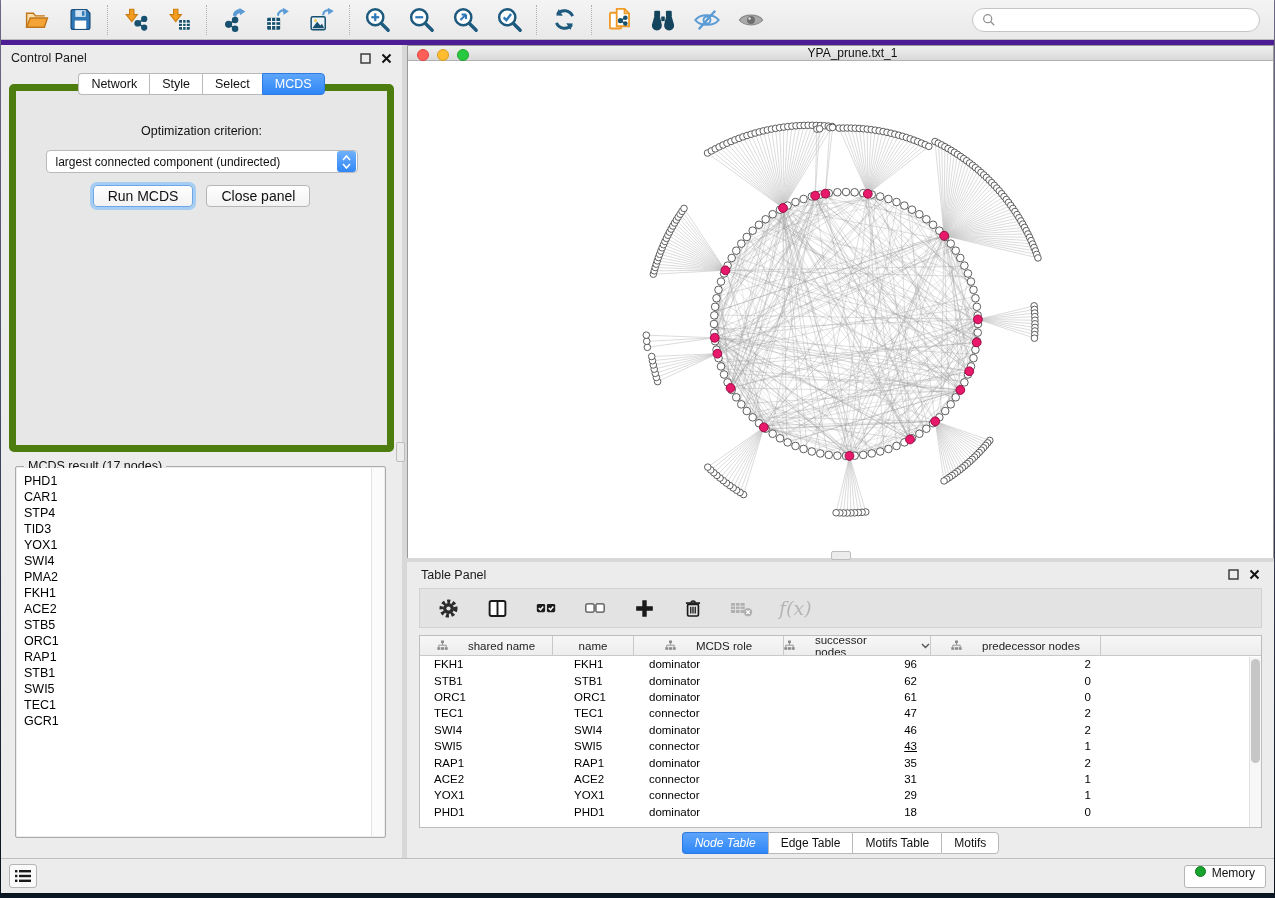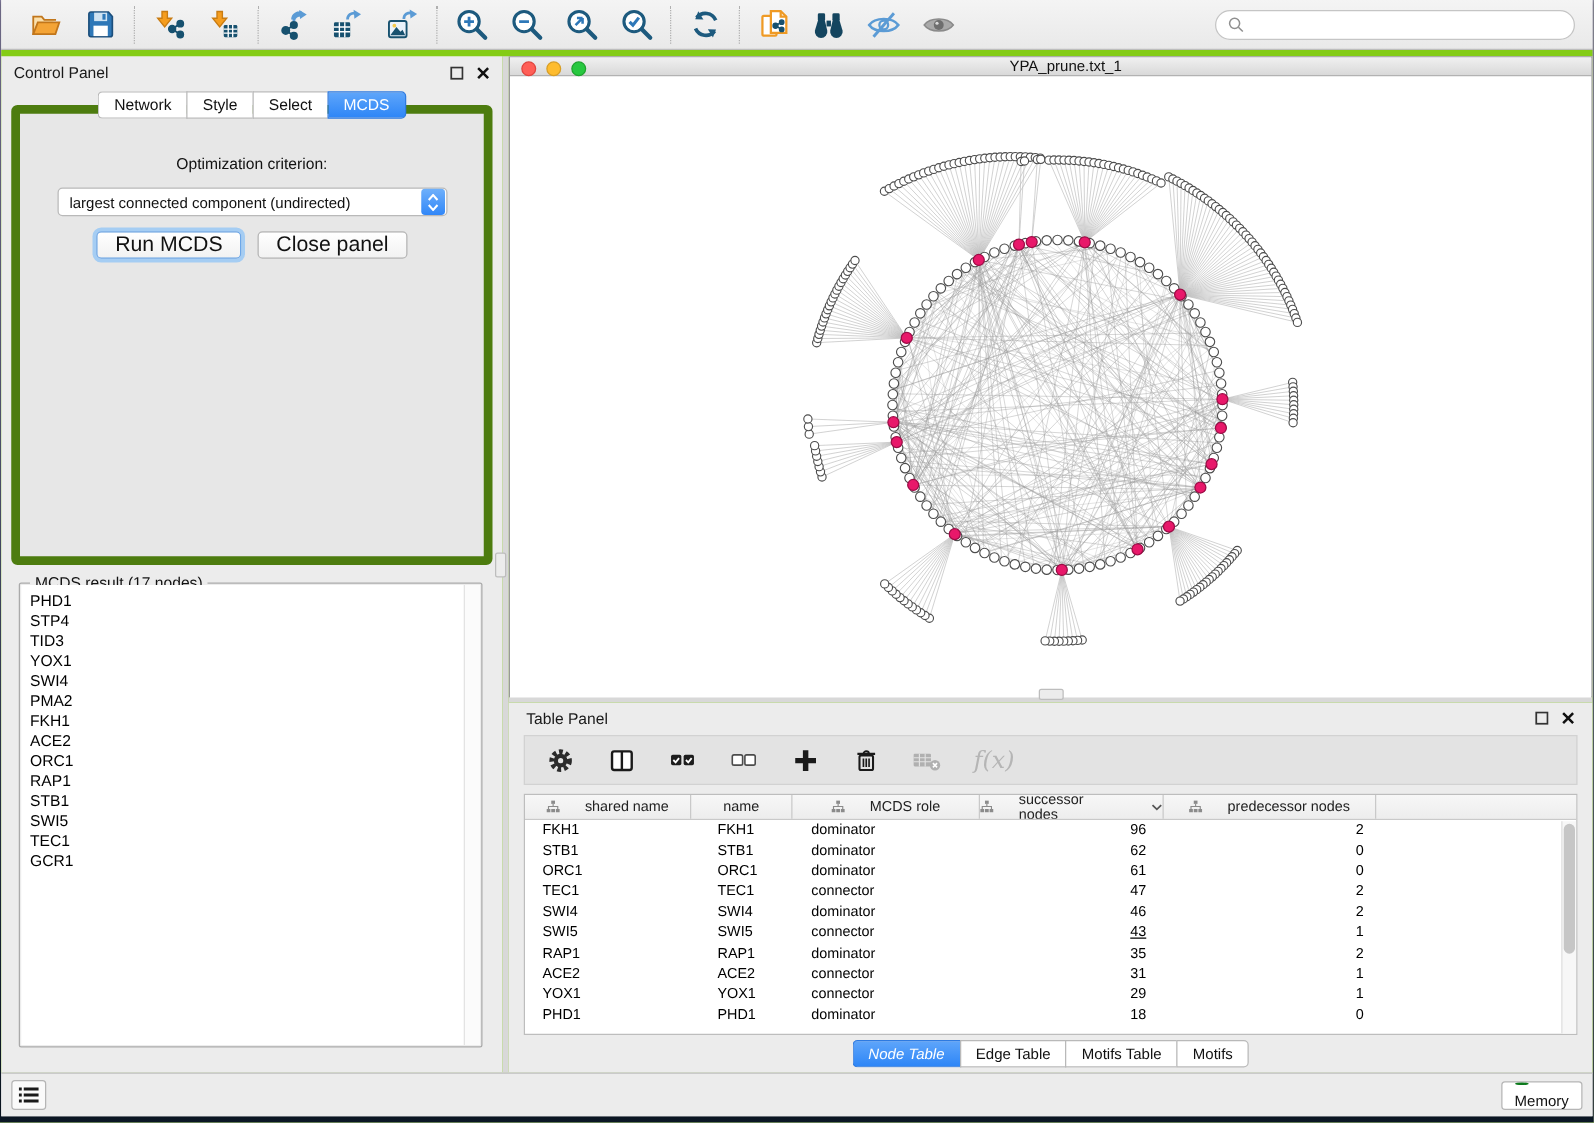--- a/index.html
+++ b/index.html
@@ -15,21 +15,21 @@
     background:linear-gradient(#f4f4f4,#e9e9e9); border-bottom:1px solid #bdbdbd; }
   .tb-group { display:flex; align-items:center; gap:16px; padding:0 13px; }
   .tb-sep { width:0; height:30px; border-left:1px dotted #b0b0b0; }
   .tb-btn { width:28px; height:28px; display:flex; align-items:center; justify-content:center; cursor:default; }
   .search { margin-left:auto; margin-right:6px; width:288px; height:24px;
     border:1px solid #c5c5c5; border-radius:13px; background:#fff;
     display:flex; align-items:center; padding:0 9px; gap:6px; }
   .search input { border:none; outline:none; flex:1; font-size:12px; background:transparent; }
 
   
-  .main { position:absolute; top:40px; bottom:35px; left:0; right:0; background:#84cc16; }
+  .main { position:absolute; top:40px; bottom:35px; left:0; right:0; background:#4c1d95; }
   .control-panel { position:absolute; left:0; top:5px; bottom:0; width:401px; background:#ececec; }
   .v-splitter { position:absolute; left:401px; top:5px; bottom:0; width:5px; background:#d8d8d8; }
   .v-splitter .grip { position:absolute; left:-6px; top:50%; margin-top:-10px; width:9px; height:20px;
     background:#ececec; border:1px solid #bdbdbd; border-radius:2px; }
   .right { position:absolute; left:406px; right:0; top:5px; bottom:0; display:flex; flex-direction:column; }
 
   
   .cp-header { height:26px; display:flex; align-items:center; padding:0 10px; font-size:12.5px; color:#1a1a1a; }
   .win-ctrls { margin-left:auto; display:flex; gap:10px; align-items:center; }
   .tab-row { display:flex; justify-content:center; margin-top:2px; position:relative; z-index:2; }
@@ -40,21 +40,21 @@
   .cp-content { margin:-11px 8px 0; padding-top:11px; height:368px;
     background:#e7e7e7; border:7px solid #4d7c0f; border-radius:5px; }
   .opt-label { text-align:center; margin-top:22px; font-size:12.5px; color:#111; }
   .dropdown { margin:12px auto 0; width:312px; height:23px; background:#fff;
     border:1px solid #b9b9b9; border-radius:4px; display:flex; align-items:center; position:relative; }
   .dropdown .dd-text { flex:1; font-size:12px; padding-left:9px; color:#111; white-space:nowrap; }
   .dd-stepper { width:19px; height:21px; margin-right:1px; border-radius:3px;
     background:linear-gradient(#6fb0fb,#3187f8); display:flex; flex-direction:column;
     align-items:center; justify-content:center; gap:2px; }
   .btn-row { display:flex; justify-content:center; gap:13px; margin-top:12px; }
-  .mac-btn { height:22px; padding:0 14px; font-size:17px; background:linear-gradient(#ffffff,#f2f2f2);
+  .mac-btn { height:22px; padding:0 14px; font-size:14px; background:linear-gradient(#ffffff,#f2f2f2);
     border:1px solid #b6b6b6; border-radius:4px; color:#111; }
   .mac-btn.focused { box-shadow:0 0 0 3px #a5cdf3; border-color:#6da7e8; }
 
   .result-frame { position:absolute; left:14px; right:16px; top:421px; bottom:20px;
     border:1px solid #aaa; border-radius:2px; }
   .result-legend { position:absolute; top:-8px; left:8px; background:#ececec; padding:0 4px;
     font-size:12.5px; color:#111; }
   .result-list { position:absolute; inset:1px; background:#fff; overflow:hidden;
     font-size:12.5px; color:#000; padding:5px 0 0 7px; line-height:16px; }
   .list-scroll { position:absolute; right:1px; top:1px; bottom:1px; width:13px;
@@ -96,21 +96,21 @@
   .tp-tab:first-child { border-radius:4px 0 0 4px;font-style:italic; }
   .tp-tab:last-child { border-radius:0 4px 4px 0; border-right:1px solid #b9b9b9; }
   .tp-tab.active { background:linear-gradient(#5ea5fa,#2e86f7); color:#fff; border-color:#2e7ae0; }
 
   
   .status-bar { position:absolute; left:0; right:0; bottom:0; height:35px; background:#ececec;
     border-top:1px solid #bfbfbf; display:flex; align-items:center; padding:0 8px; }
   .sb-left-btn { width:28px; height:24px; background:#fafafa; border:1px solid #b5b5b5; border-radius:3px;
     display:flex; align-items:center; justify-content:center; }
   .memory-btn { margin-left:auto; height:23px; background:#fff; border:1px solid #b5b5b5; border-radius:3px;
-    display:flex; gap:6px; padding:0 10px; font-size:12px; color:#111;flex-direction:column; }
+    display:flex; gap:6px; padding:0 10px; font-size:12px; color:#111; }
   .mem-dot { width:11px; height:11px; border-radius:50%; background:#17a42c; border:1px solid #0d7a1d; }
 </style>
 </head>
 <body>
 
 <div class="desktop">
 <div class="app">
 
   <div class="toolbar">
     <div class="tb-group">
@@ -327,27 +327,29 @@
         </div>
         <div class="btn-row">
           <button class="mac-btn focused">Run MCDS</button>
           <button class="mac-btn">Close panel</button>
         </div>
       </div>
       <div class="result-frame">
         <span class="result-legend">MCDS result (17 nodes)</span>
         <div class="result-list">
               <div>PHD1</div>
+              <div>CAR1</div>
               <div>STP4</div>
               <div>TID3</div>
               <div>YOX1</div>
               <div>SWI4</div>
               <div>PMA2</div>
               <div>FKH1</div>
               <div>ACE2</div>
+              <div>STB5</div>
               <div>ORC1</div>
               <div>RAP1</div>
               <div>STB1</div>
               <div>SWI5</div>
               <div>TEC1</div>
               <div>GCR1</div>
             </div>
         <div class="list-scroll"></div>
       </div>
     </div>

